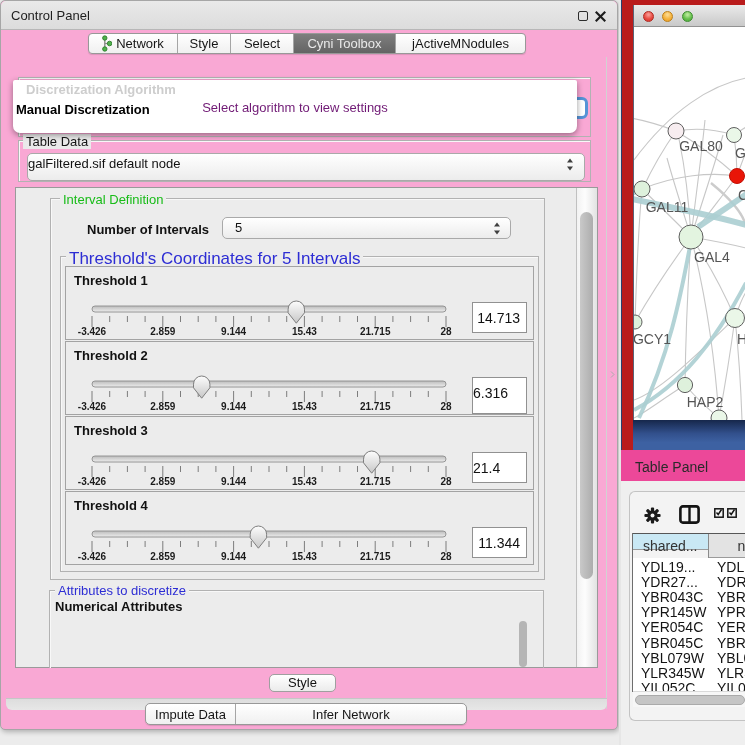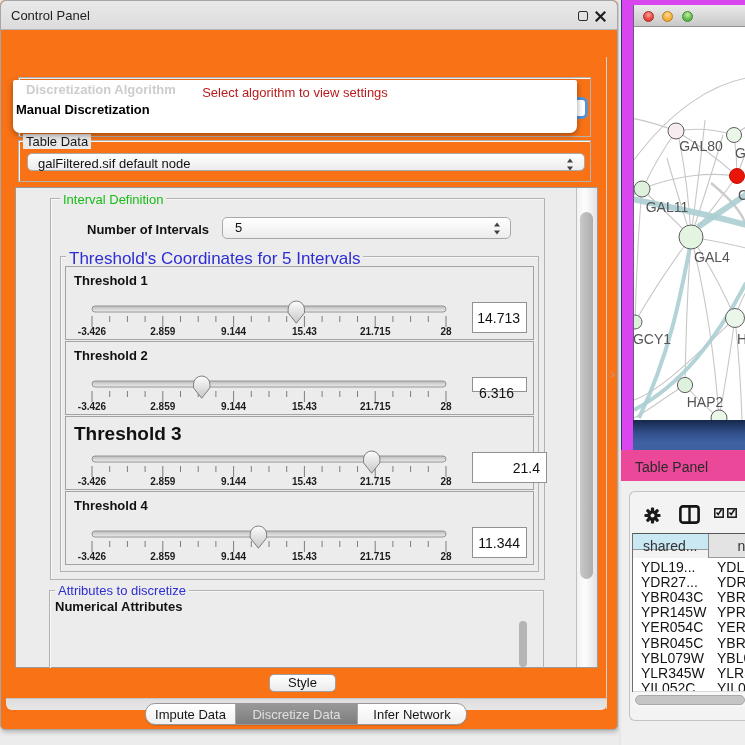--- a/index.html
+++ b/index.html
@@ -1,39 +1,56 @@
 <!DOCTYPE html>
 <html><head><meta charset="utf-8">
 <style>
 * { margin:0; padding:0; box-sizing:border-box; }
 html,body { width:745px; height:745px; font-family:"Liberation Sans", sans-serif; background:#ececec; overflow:hidden; }
 .abs { position:absolute; }
 </style></head>
 <body>
 
-<div class="abs" style="left:0;top:0;width:618px;height:730px;background:#f97316;border:1px solid #a6a6a6;border-radius:5px;box-shadow:1px 2px 5px rgba(0,0,0,0.25)">
+<div class="abs" style="left:0;top:0;width:618px;height:730px;background:#f9a8d4;border:1px solid #a6a6a6;border-radius:5px;box-shadow:1px 2px 5px rgba(0,0,0,0.25)">
 
   <div class="abs" style="left:0;top:0;width:616px;height:29px;background:linear-gradient(#e9e9e9,#dcdcdc);border-bottom:1px solid #b7b7b7;border-radius:5px 5px 0 0">
     <div class="abs" style="left:10px;top:7px;font-size:13px;color:#1e1e1e">Control Panel</div>
     <div class="abs" style="left:577px;top:10px;width:10px;height:10px;border:1.6px solid #2c2c2c;border-radius:2px"></div>
     <svg class="abs" style="left:594px;top:10px" width="11" height="11" viewBox="0 0 11 11">
         <path d="M1.5 0 L5.5 4 L9.5 0 L11 1.5 L7 5.5 L11 9.5 L9.5 11 L5.5 7 L1.5 11 L0 9.5 L4 5.5 L0 1.5 Z" fill="#1c1c1c"></path>
       </svg>
   </div>
 
+  <div class="abs" style="left:87px;top:32px;width:438px;height:21px;border:1px solid #989898;border-radius:4px;background:linear-gradient(#ffffff,#f0f0f0);display:flex;font-size:13px;color:#161616;box-shadow:0 1px 1px rgba(0,0,0,0.12)">
+    <div style="width:89px;border-right:1px solid #a5a5a5;display:flex;align-items:center;justify-content:center;gap:4px">
+      <svg width="10" height="17" viewBox="0 0 10 17">
+<line x1="2.8" y1="3" x2="2.8" y2="14" stroke="#8a8a8a" stroke-width="1.4"></line>
+<line x1="2.8" y1="8.5" x2="7.6" y2="8.5" stroke="#8a8a8a" stroke-width="1.2"></line>
+<circle cx="2.8" cy="3" r="2.2" fill="#4fb24c" stroke="#2f7d2d" stroke-width="0.9"></circle>
+<circle cx="7.6" cy="8.5" r="2.3" fill="#4fb24c" stroke="#2f7d2d" stroke-width="0.9"></circle>
+<circle cx="2.8" cy="14" r="2.2" fill="#4fb24c" stroke="#2f7d2d" stroke-width="0.9"></circle>
+</svg>
+
+      <span>Network</span>
+      </div>
+    <div style="width:53px;border-right:1px solid #a5a5a5;display:flex;align-items:center;justify-content:center">Style</div>
+    <div style="width:63px;border-right:1px solid #a5a5a5;display:flex;align-items:center;justify-content:center">Select</div>
+    <div style="width:102px;border-right:1px solid #a5a5a5;display:flex;align-items:center;justify-content:center;background:linear-gradient(#7e7e7e,#646464);color:#e9e9e9">Cyni Toolbox</div>
+    <div style="flex:1;display:flex;align-items:center;justify-content:center;border-radius:0 4px 4px 0">jActiveMNodules</div>
+  </div>
 
   <div class="abs" style="left:605px;top:56px;width:1px;height:652px;background:#d2d2d2"></div>
   <div class="abs" style="left:5px;top:697px;width:601px;height:12px;background:linear-gradient(#dddddd,#e7e7e7);border-top:1px solid #c6c6c6;border-radius:0 0 6px 6px"></div>
 
   <div class="abs" style="left:17px;top:76px;width:573px;height:60px;border:1px solid #b2b2b2;box-shadow:inset 1px 1px 0 #f8f8f8"></div>
   <div class="abs" style="left:565px;top:96px;width:22px;height:22px;background:#fff;border:3px solid #5693d6;border-radius:6px"></div>
 
   <div class="abs" style="left:17px;top:139px;width:573px;height:42px;border:1px solid #b2b2b2;box-shadow:inset 1px 1px 0 #f8f8f8"></div>
   <div class="abs" style="left:22px;top:133px;background:#eaeaea;padding:0 3px;font-size:13px;color:#161616">Table Data</div>
-  <div class="abs" style="left:26px;top:152px;width:558px;height:18px;background:linear-gradient(#ffffff,#ececec);border:1px solid #a9a9a9;border-radius:5px;font-size:13px;color:#111;line-height:20px;padding-left:10px">galFiltered.sif default node
+  <div class="abs" style="left:26px;top:152px;width:558px;height:28px;background:linear-gradient(#ffffff,#ececec);border:1px solid #a9a9a9;border-radius:5px;font-size:13px;color:#111;line-height:20px;">galFiltered.sif default node
     <svg class="abs" style="right:10px;top:4px" width="8" height="13" viewBox="0 0 8 13">
         <path d="M4 0.5 L7 4.5 L1 4.5 Z" fill="#3f3f3f"></path>
         <path d="M4 12.5 L7 8.5 L1 8.5 Z" fill="#3f3f3f"></path>
       </svg>
   </div>
 
   <div class="abs" style="left:14px;top:186px;width:583px;height:481px;border:1px solid #9a9a9a;background:#ececec;overflow:hidden">
 
     <div class="abs" style="left:560px;top:0;width:21px;height:479px;background:linear-gradient(90deg,#f2f2f2,#fdfdfd 40%,#e2e2e2);border-left:1px solid #c0c0c0"></div>
     <div class="abs" style="left:564px;top:24px;width:13px;height:367px;background:linear-gradient(90deg,#c9c9c9,#adadad);border-radius:7px"></div>
@@ -132,21 +149,21 @@
         <line x1="380.0" y1="49" x2="380.0" y2="60" stroke="#7d7d7d" stroke-width="1"></line>
 <text x="26.0" y="67.5" text-anchor="middle" font-size="10" font-weight="bold" fill="#1c1c1c">-3.426</text>
         <text x="96.8" y="67.5" text-anchor="middle" font-size="10" font-weight="bold" fill="#1c1c1c">2.859</text>
         <text x="167.6" y="67.5" text-anchor="middle" font-size="10" font-weight="bold" fill="#1c1c1c">9.144</text>
         <text x="238.4" y="67.5" text-anchor="middle" font-size="10" font-weight="bold" fill="#1c1c1c">15.43</text>
         <text x="309.2" y="67.5" text-anchor="middle" font-size="10" font-weight="bold" fill="#1c1c1c">21.715</text>
         <text x="380.0" y="67.5" text-anchor="middle" font-size="10" font-weight="bold" fill="#1c1c1c">28</text>
 <path d="M 127.5 42.2 a 8.2 8.2 0 0 1 16.4 0 l 0 3.6 l -8.2 10.4 l -8.2 -10.4 z" fill="url(#thg)" stroke="#7e7e7e" stroke-width="1"></path>
 </svg>
 <div style="position:absolute;left:8px;top:6px;font-size:13px;font-weight:bold;color:#111">Threshold 2</div>
-<div style="position:absolute;left:406px;top:35px;width:55px;height:15px;background:#fff;border:1px solid #919191;font-size:14px;color:#111;text-align:center;line-height:31px;padding-right:6px;box-sizing:border-box">6.316</div>
+<div style="position:absolute;left:406px;top:35px;width:55px;height:37px;background:#fff;border:1px solid #919191;font-size:14px;color:#111;text-align:left;line-height:31px;padding-right:6px;box-sizing:border-box">6.316</div>
 </div>
     <div style="position:absolute;left:64px;top:415px;width:469px;height:74px;border:1px solid #a3a3a3;background:#ececec">
 <svg style="position:absolute;left:0;top:0" width="469" height="74" viewBox="0 0 469 74">
 <defs>
           <linearGradient id="tg3" x1="0" y1="0" x2="0" y2="1">
             <stop offset="0" stop-color="#bcbcbc"></stop>
             <stop offset="1" stop-color="#ededed"></stop>
           </linearGradient>
 <linearGradient id="thg" x1="0" y1="0" x2="0" y2="1">
             <stop offset="0" stop-color="#fdfdfd"></stop>
@@ -176,22 +193,22 @@
         <line x1="362.3" y1="49" x2="362.3" y2="55" stroke="#7d7d7d" stroke-width="1"></line>
         <line x1="380.0" y1="49" x2="380.0" y2="60" stroke="#7d7d7d" stroke-width="1"></line>
 <text x="26.0" y="67.5" text-anchor="middle" font-size="10" font-weight="bold" fill="#1c1c1c">-3.426</text>
         <text x="96.8" y="67.5" text-anchor="middle" font-size="10" font-weight="bold" fill="#1c1c1c">2.859</text>
         <text x="167.6" y="67.5" text-anchor="middle" font-size="10" font-weight="bold" fill="#1c1c1c">9.144</text>
         <text x="238.4" y="67.5" text-anchor="middle" font-size="10" font-weight="bold" fill="#1c1c1c">15.43</text>
         <text x="309.2" y="67.5" text-anchor="middle" font-size="10" font-weight="bold" fill="#1c1c1c">21.715</text>
         <text x="380.0" y="67.5" text-anchor="middle" font-size="10" font-weight="bold" fill="#1c1c1c">28</text>
 <path d="M 297.5 42.2 a 8.2 8.2 0 0 1 16.4 0 l 0 3.6 l -8.2 10.4 l -8.2 -10.4 z" fill="url(#thg)" stroke="#7e7e7e" stroke-width="1"></path>
 </svg>
-<div style="position:absolute;left:8px;top:6px;font-size:19px;font-weight:bold;color:#111">Threshold 3</div>
-<div style="position:absolute;left:406px;top:35px;width:75px;height:31px;background:#fff;border:1px solid #919191;font-size:14px;color:#111;text-align:right;line-height:31px;padding-right:6px;box-sizing:border-box">21.4</div>
+<div style="position:absolute;left:8px;top:6px;font-size:13px;font-weight:bold;color:#111">Threshold 3</div>
+<div style="position:absolute;left:406px;top:35px;width:55px;height:31px;background:#fff;border:1px solid #919191;font-size:14px;color:#111;text-align:left;line-height:31px;padding-right:6px;box-sizing:border-box">21.4</div>
 </div>
     <div style="position:absolute;left:64px;top:490px;width:469px;height:74px;border:1px solid #a3a3a3;background:#ececec">
 <svg style="position:absolute;left:0;top:0" width="469" height="74" viewBox="0 0 469 74">
 <defs>
           <linearGradient id="tg4" x1="0" y1="0" x2="0" y2="1">
             <stop offset="0" stop-color="#bcbcbc"></stop>
             <stop offset="1" stop-color="#ededed"></stop>
           </linearGradient>
 <linearGradient id="thg" x1="0" y1="0" x2="0" y2="1">
             <stop offset="0" stop-color="#fdfdfd"></stop>
@@ -232,39 +249,38 @@
 <div style="position:absolute;left:406px;top:35px;width:55px;height:31px;background:#fff;border:1px solid #919191;font-size:14px;color:#111;text-align:right;line-height:31px;padding-right:6px;box-sizing:border-box">11.344</div>
 </div>
 
   <div class="abs" style="left:48px;top:589px;width:495px;height:78px;border:1px solid #b2b2b2;border-bottom:none;box-shadow:inset 1px 1px 0 #f8f8f8"></div>
   <div class="abs" style="left:54px;top:582px;background:#ececec;padding:0 3px;font-size:13px;color:#2d2dd4">Attributes to discretize</div>
   <div class="abs" style="left:54px;top:598px;font-size:13px;font-weight:bold;color:#111">Numerical Attributes</div>
   <div class="abs" style="left:518px;top:620px;width:8px;height:46px;background:#b5b5b5;border-radius:4px"></div>
 
   <div class="abs" style="left:268px;top:673px;width:67px;height:18px;background:linear-gradient(#ffffff,#ebebeb);border:1px solid #9f9f9f;border-radius:5px;font-size:13px;color:#111;text-align:center;line-height:16px">Style</div>
 
-  <div class="abs" style="left:144px;top:702px;width:322px;height:22px;border:1px solid #989898;border-radius:10px;background:linear-gradient(#ffffff,#f0f0f0);display:flex;font-size:13px;color:#161616;box-shadow:0 1px 1px rgba(0,0,0,0.12)">
+  <div class="abs" style="left:144px;top:702px;width:322px;height:22px;border:1px solid #989898;border-radius:5px;background:linear-gradient(#ffffff,#f0f0f0);display:flex;font-size:13px;color:#161616;box-shadow:0 1px 1px rgba(0,0,0,0.12)">
     <div style="width:90px;border-right:1px solid #a5a5a5;display:flex;align-items:center;justify-content:center">Impute Data</div>
-    <div style="width:122px;border-right:1px solid #a5a5a5;display:flex;align-items:center;justify-content:center;background:linear-gradient(#989898,#7e7e7e);color:#e0e0e0">Discretize Data</div>
     <div style="flex:1;display:flex;align-items:center;justify-content:center">Infer Network</div>
   </div>
 </div>
 
 <div class="abs" style="left:13px;top:80px;width:564px;height:53px;background:#fff;border-radius:2px 2px 7px 7px;box-shadow:0 2px 6px rgba(0,0,0,0.4);z-index:50">
   <div class="abs" style="left:13px;top:2px;font-size:13px;font-weight:bold;color:#cdcdcd">Discretization Algorithm</div>
-  <div class="abs" style="left:0;top:5px;width:564px;text-align:center;font-size:13px;color:#b91c1c">Select algorithm to view settings</div>
+  <div class="abs" style="left:0;top:20px;width:564px;text-align:center;font-size:13px;color:#701a75">Select algorithm to view settings</div>
   <div class="abs" style="left:3px;top:22px;font-size:13px;font-weight:bold;color:#000">Manual Discretization</div>
 </div>
 
 <div class="abs" style="left:619px;top:0;width:2px;height:745px;background:#e6e6e6"></div>
 <svg class="abs" style="left:610px;top:371px" width="5" height="7" viewBox="0 0 5 7">
     <path d="M1 0.5 L4 3.5 L1 6.5" fill="none" stroke="#ababab" stroke-width="1"></path>
   </svg>
 
-<div class="abs" style="left:621px;top:0;width:124px;height:450px;background:#d946ef;border-left:1px solid #27406f">
+<div class="abs" style="left:621px;top:0;width:124px;height:450px;background:#b91c1c;border-left:1px solid #27406f">
 
   <div class="abs" style="left:11px;top:5px;width:113px;height:415px;background:#fff;border-left:1.5px solid #5a6377;box-shadow:inset 2px 0 2px rgba(40,50,70,0.35)"></div>
 
   <div class="abs" style="left:12px;top:5px;width:112px;height:22px;background:linear-gradient(#eaeaea,#c9c9c9);border-bottom:1px solid #929292">
     <div class="abs" style="left:8.5px;top:5.5px;width:11px;height:11px;border-radius:50%;background:radial-gradient(circle at 50% 30%,#f79790 8%,#e84c42 55%,#d63028);border:0.5px solid #ad2a23"></div>
     <div class="abs" style="left:28.3px;top:5.5px;width:11px;height:11px;border-radius:50%;background:radial-gradient(circle at 50% 30%,#fbd88c 8%,#f5b33e 55%,#e99b22);border:0.5px solid #bd7f17"></div>
     <div class="abs" style="left:47.8px;top:5.5px;width:11px;height:11px;border-radius:50%;background:radial-gradient(circle at 50% 30%,#b8e89a 8%,#67c04e 55%,#4ba83a);border:0.5px solid #3d8c2f"></div>
   </div>
   <svg style="position:absolute;left:12px;top:27px" width="112" height="393" viewBox="633 27 112 393">
 <rect x="633" y="27" width="112" height="393" fill="#ffffff"></rect>

